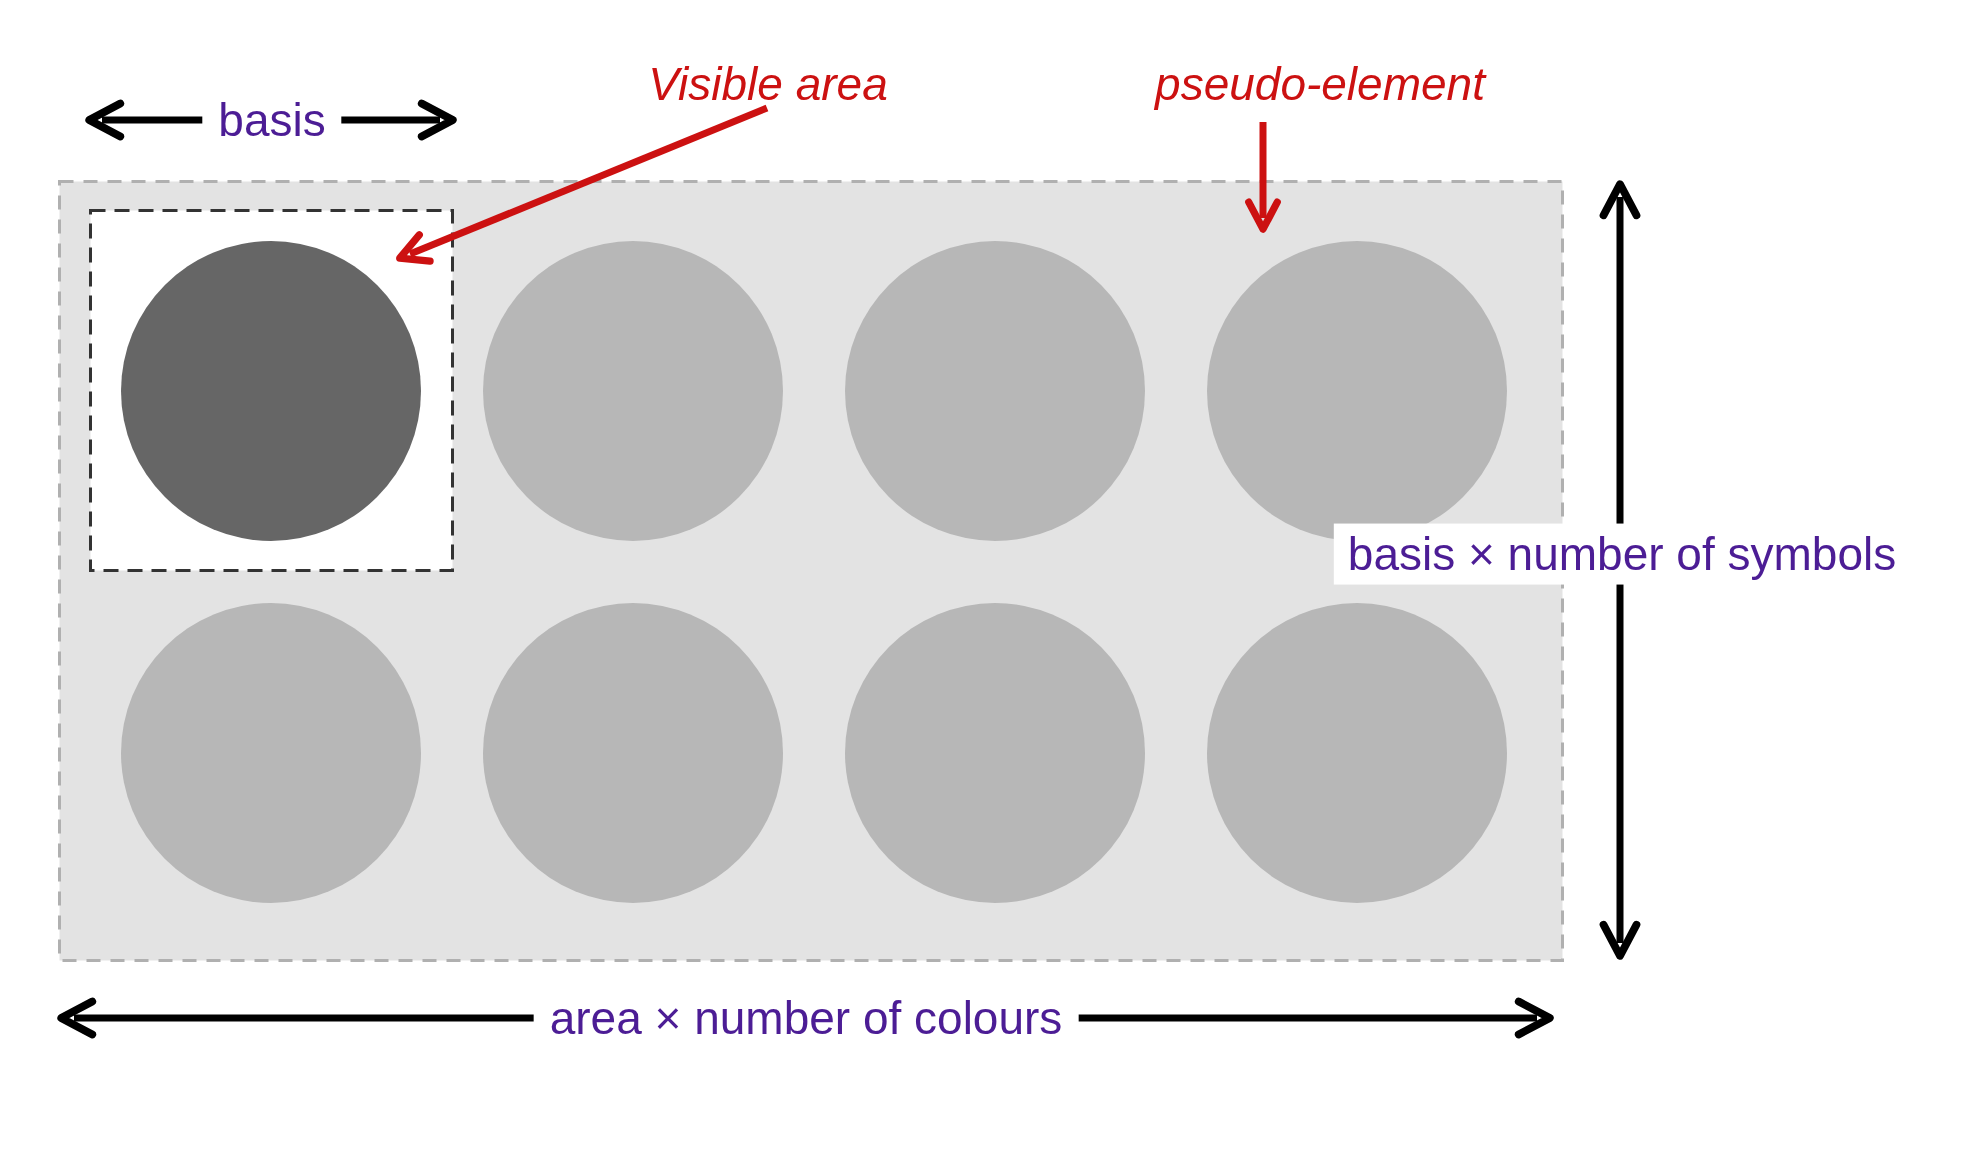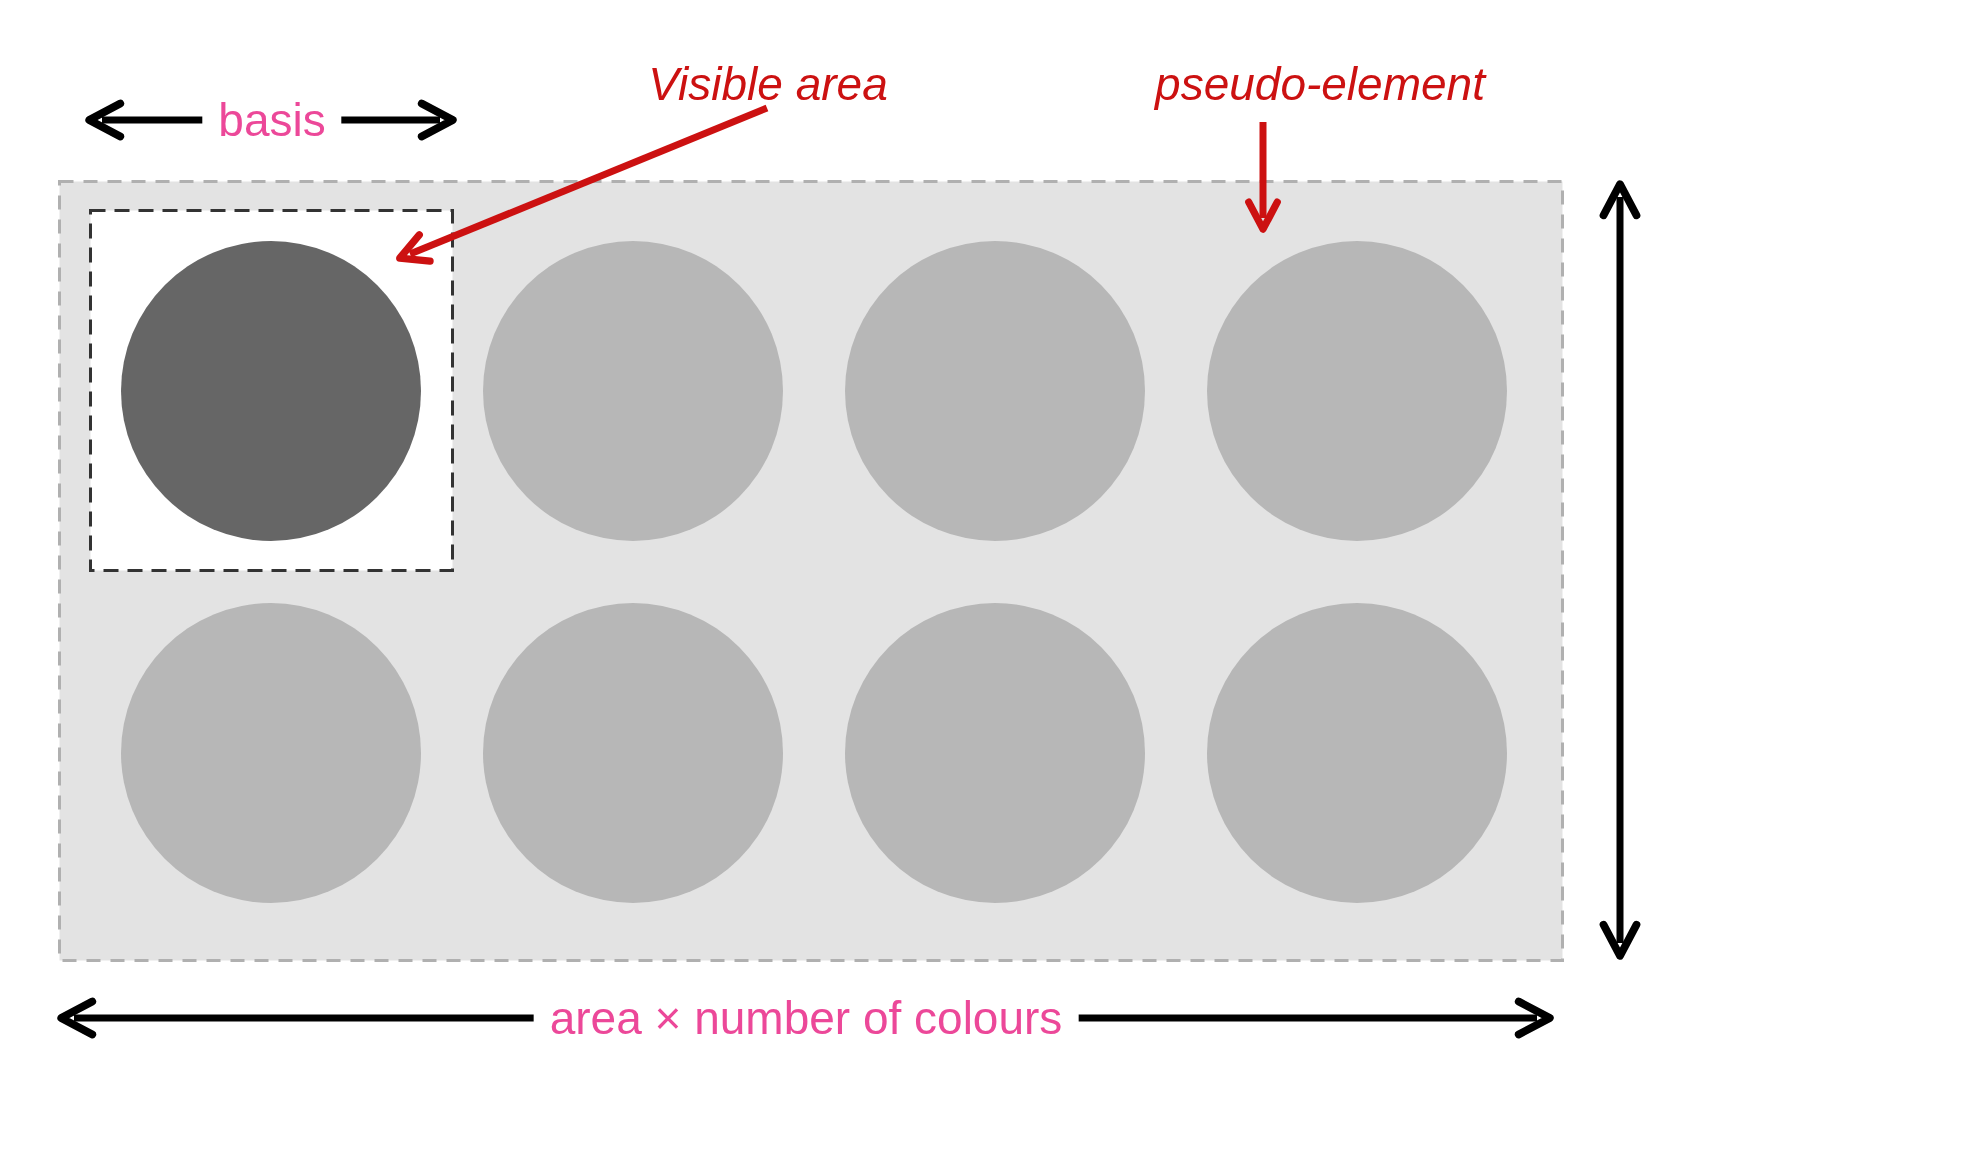--- a/index.html
+++ b/index.html
@@ -19,21 +19,21 @@
   }
   .k-line { stroke: var(--arrow-black); stroke-width: 7; fill: none; }
   .r-line { stroke: var(--annotation-red); stroke-width: 7; fill: none; }
   .label {
     position: absolute;
     z-index: 2;
     transform: translate(-50%, -50%);
     font-size: 46px;
     line-height: 1.15;
     white-space: nowrap;
-    color: #ec4899;
+    color: #4c1d95;
   }
   .label.red { color: var(--annotation-red); font-style: italic; }
   .label.on-white { background: #ffffff; }
   .pad-basis   { padding: 2px 16px; }
   .pad-height  { padding: 4px 14px; }
   .pad-width   { padding: 2px 16px; }
 </style>
 </head>
 <body>
 
@@ -77,16 +77,17 @@
     <line class="k-line" x1="806" y1="1018" x2="74" y2="1018" marker-end="url(#head-black)"></line>
     <line class="k-line" x1="806" y1="1018" x2="1537" y2="1018" marker-end="url(#head-black)"></line>
   </svg>
 
   <div class="label on-white pad-basis" style="left:272px; top:120px;">basis</div>
 
   <div class="label red" style="left:768px; top:84px;">Visible area</div>
 
   <div class="label red" style="left:1320px; top:84px;">pseudo-element</div>
 
+  <div class="label on-white pad-height" style="left:1622px; top:554px;">basis × number of symbols</div>
 
   <div class="label on-white pad-width" style="left:806px; top:1018px;">area × number of colours</div>
 
 </div>
 
 </body></html>

